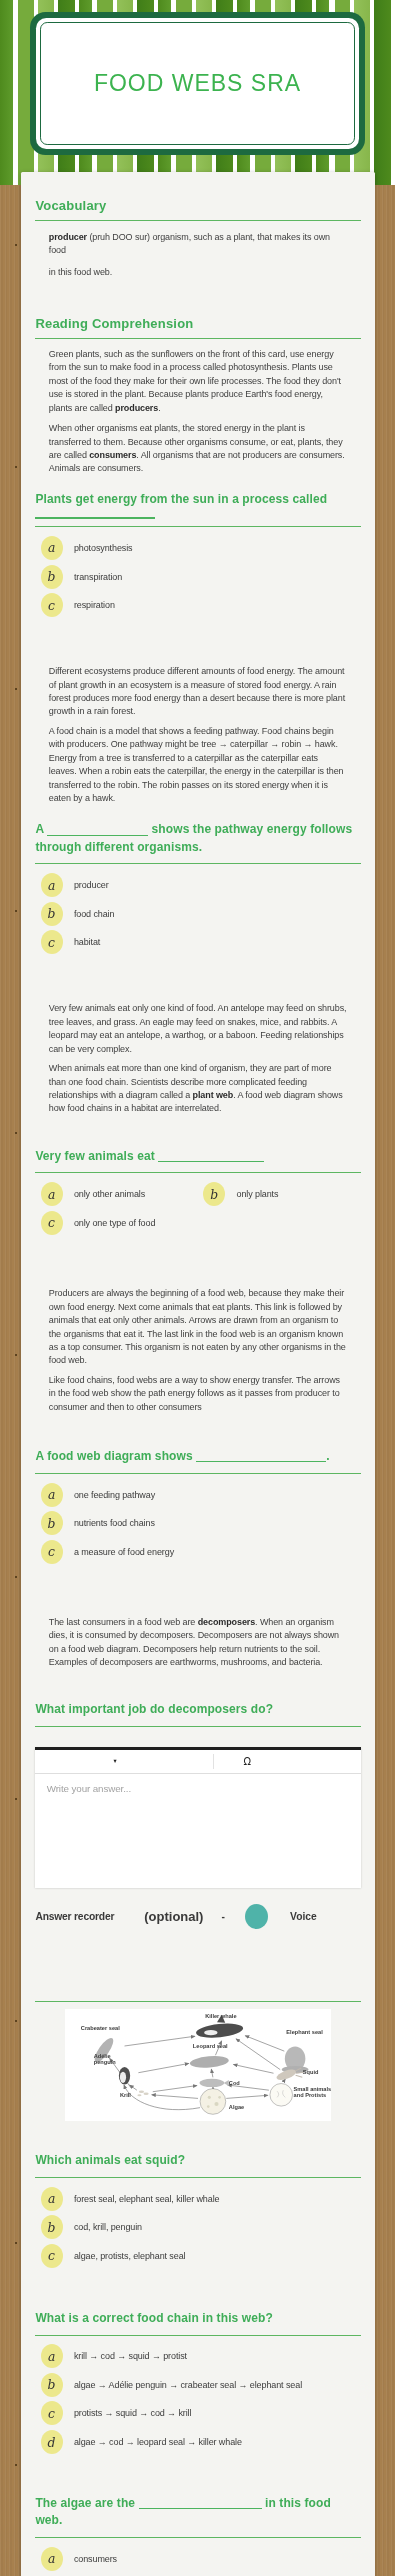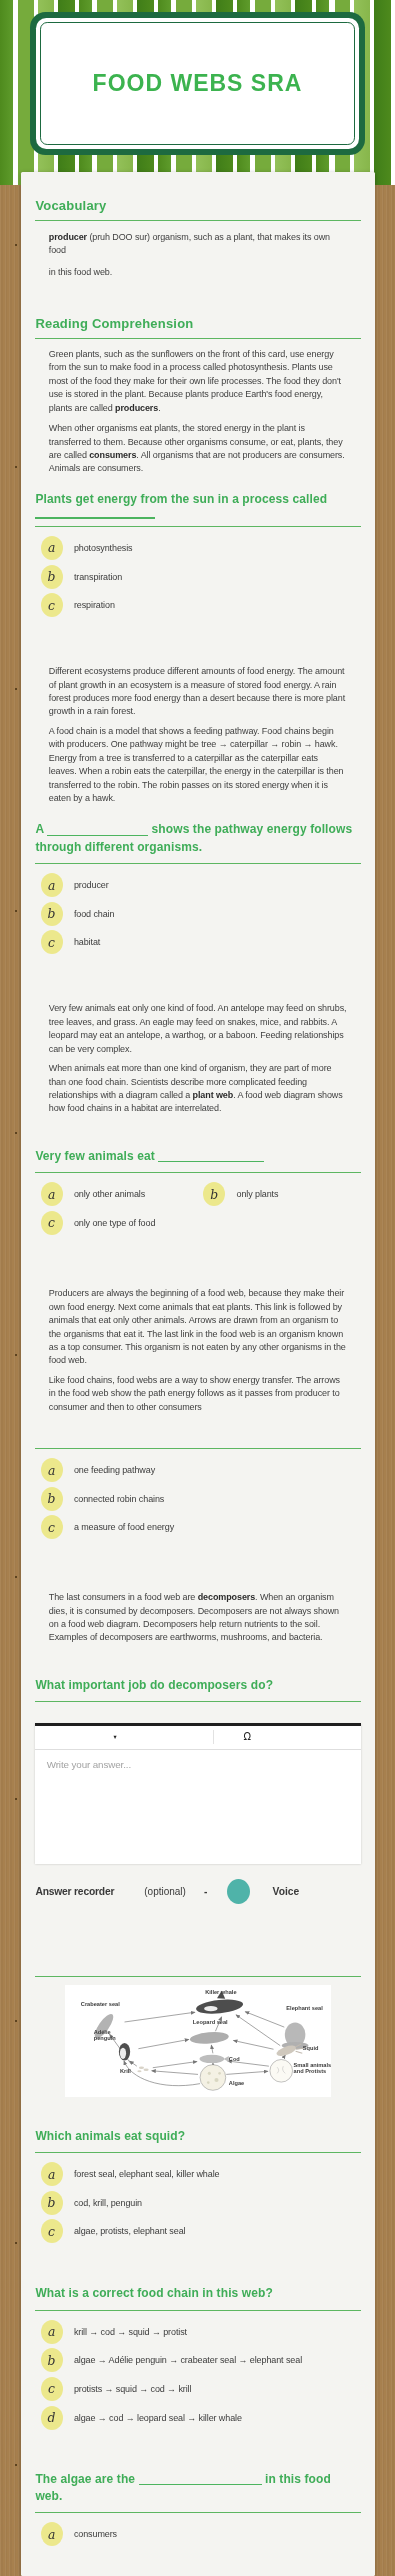--- a/index.html
+++ b/index.html
@@ -24,21 +24,21 @@
       #76ab3c 18.5px,#76ab3c 34px,#ffffff 34px,#ffffff 38px,
       #93c159 38px,#87b64b 54px,#ffffff 54px,#ffffff 58px,
       #3f7d18 58px,#4e8a1d 75px,#ffffff 75px,#ffffff 79px);}
   .banner-card{position:absolute;left:30px;top:12px;width:335px;height:143px;
     background:#1d6a40;border-radius:15.5px;padding:0;box-sizing:border-box;}
   .bc-mid{position:absolute;left:6.2px;top:6.2px;right:6.2px;bottom:6.2px;
     background:#ffffff;border-radius:10.3px;}
   .bc-inner{position:absolute;left:3.6px;top:3.6px;right:3.6px;bottom:3.6px;
     border:1px solid #1d6a40;border-radius:7.2px;background:#fff;
     display:flex;align-items:center;justify-content:center;}
-  .title{font-size:23px;font-weight:700;letter-spacing:1px;color:#3cb34f;margin:0;}
+  .title{font-size:23px;font-weight:400;letter-spacing:1px;color:#3cb34f;margin:0;}
   
   .page-card{position:relative;z-index:2;width:354px;margin:-13.4px auto 0;
     background:#f4f4f1;border-radius:1.5px;box-shadow:0 1px 4.1px rgba(0,0,0,.28);
     padding:26px 14.4px 25px;box-sizing:border-box;}
   .sec-h{font-size:13px;font-weight:600;color:#3fad58;letter-spacing:0.2px;margin:0;}
   .q-h{font-size:12px;font-weight:600;color:#3fad58;letter-spacing:0.1px;margin:0;line-height:1.45;max-width:319px;}
   .uline{height:0.5px;background:#5cb661;margin-top:7.2px;}
   .para{margin:0 0 0 13.4px;max-width:298px;font-size:9px;line-height:13.4px;
     color:#3f3f3f;letter-spacing:-0.1px;}
   .para b{color:#2c2c2c;}
@@ -79,21 +79,21 @@
   .editor-toolbar{position:relative;height:23px;border-bottom:0.5px solid #dedede;}
   .tb-caret{position:absolute;left:78px;top:7.2px;font-size:6.2px;color:#222;cursor:pointer;}
   .tb-div{position:absolute;left:178px;top:4.1px;width:0.5px;height:14.4px;background:#e2e2e2;}
   .tb-omega{position:absolute;left:202px;top:3.1px;width:17.5px;height:16.5px;border:0;background:transparent;
     font-size:9.8px;color:#222;cursor:pointer;font-family:"DejaVu Sans",sans-serif;}
   .editor-area{height:114px;position:relative;cursor:text;}
   .placeholder{position:absolute;left:11.3px;top:9.3px;font-size:9.8px;color:#a3a3a3;letter-spacing:-0.1px;}
   
   .recorder{display:flex;align-items:center;margin-top:15.5px;gap:18px;}
   .rec-label{font-size:10.3px;font-weight:700;color:#3a3a3a;letter-spacing:-0.2px;}
-  .rec-opt{font-size:10px;font-weight:400;color:#3a3a3a;padding-left:12px;}
+  .rec-opt{font-size:13px;font-weight:700;color:#3a3a3a;padding-left:12px;}
   .rec-dash{font-size:10.3px;font-weight:700;color:#3a3a3a;margin-right:2.1px;}
   .voice-btn{width:23px;height:25px;border-radius:50%;background:#4fb3a9;border:0;cursor:pointer;}
   .rec-voice{font-size:10.3px;font-weight:700;color:#3a3a3a;margin-left:4.1px;}
   
   .diag-h{text-align:center;}
   .diag-img{width:266px;height:112px;background:#ffffff;margin:8.2px auto 0;}
   .diag-img svg{display:block;}
   svg text{font-family:"Liberation Sans",sans-serif;font-size:11px;font-weight:600;fill:#3c3c3c;}
 </style>
 </head>
@@ -186,29 +186,30 @@
         <span class="bullet">c</span>
         <span class="opt-text">only one type of food</span>
       </div>
     </div>
   </section>
 
   <p class="para" id="p-prod">Producers are always the beginning of a food web, because they make their own food energy. Next come animals that eat plants. This link is followed by animals that eat only other animals. Arrows are drawn from an organism to the organisms that eat it. The last link in the food web is an organism known as a top consumer. This organism is not eaten by any other organisms in the food web.</p>
   <p class="para" id="p-energy">Like food chains, food webs are a way to show energy transfer. The arrows in the food web show the path energy follows as it passes from producer to consumer and then to other consumers</p>
 
   <section id="q4">
+    <h3 class="q-h"><span>A food web diagram shows</span> <span class="blank" style="width:130px"></span><span>.</span></h3>
     <div class="uline"></div>
     <div class="opts">
       <div class="opt">
         <span class="bullet">a</span>
         <span class="opt-text">one feeding pathway</span>
       </div>
       <div class="opt">
         <span class="bullet">b</span>
-        <span class="opt-text">connected robin chains</span>
+        <span class="opt-text">nutrients food chains</span>
       </div>
       <div class="opt">
         <span class="bullet">c</span>
         <span class="opt-text">a measure of food energy</span>
       </div>
     </div>
   </section>
 
   <p class="para" id="p-decomp"><span>The last consumers in a food web are </span><b>decomposers</b><span>. When an organism dies, it is consumed by decomposers. Decomposers are not always shown on a food web diagram. Decomposers help return nutrients to the soil. Examples of decomposers are earthworms, mushrooms, and bacteria.</span></p>
 

